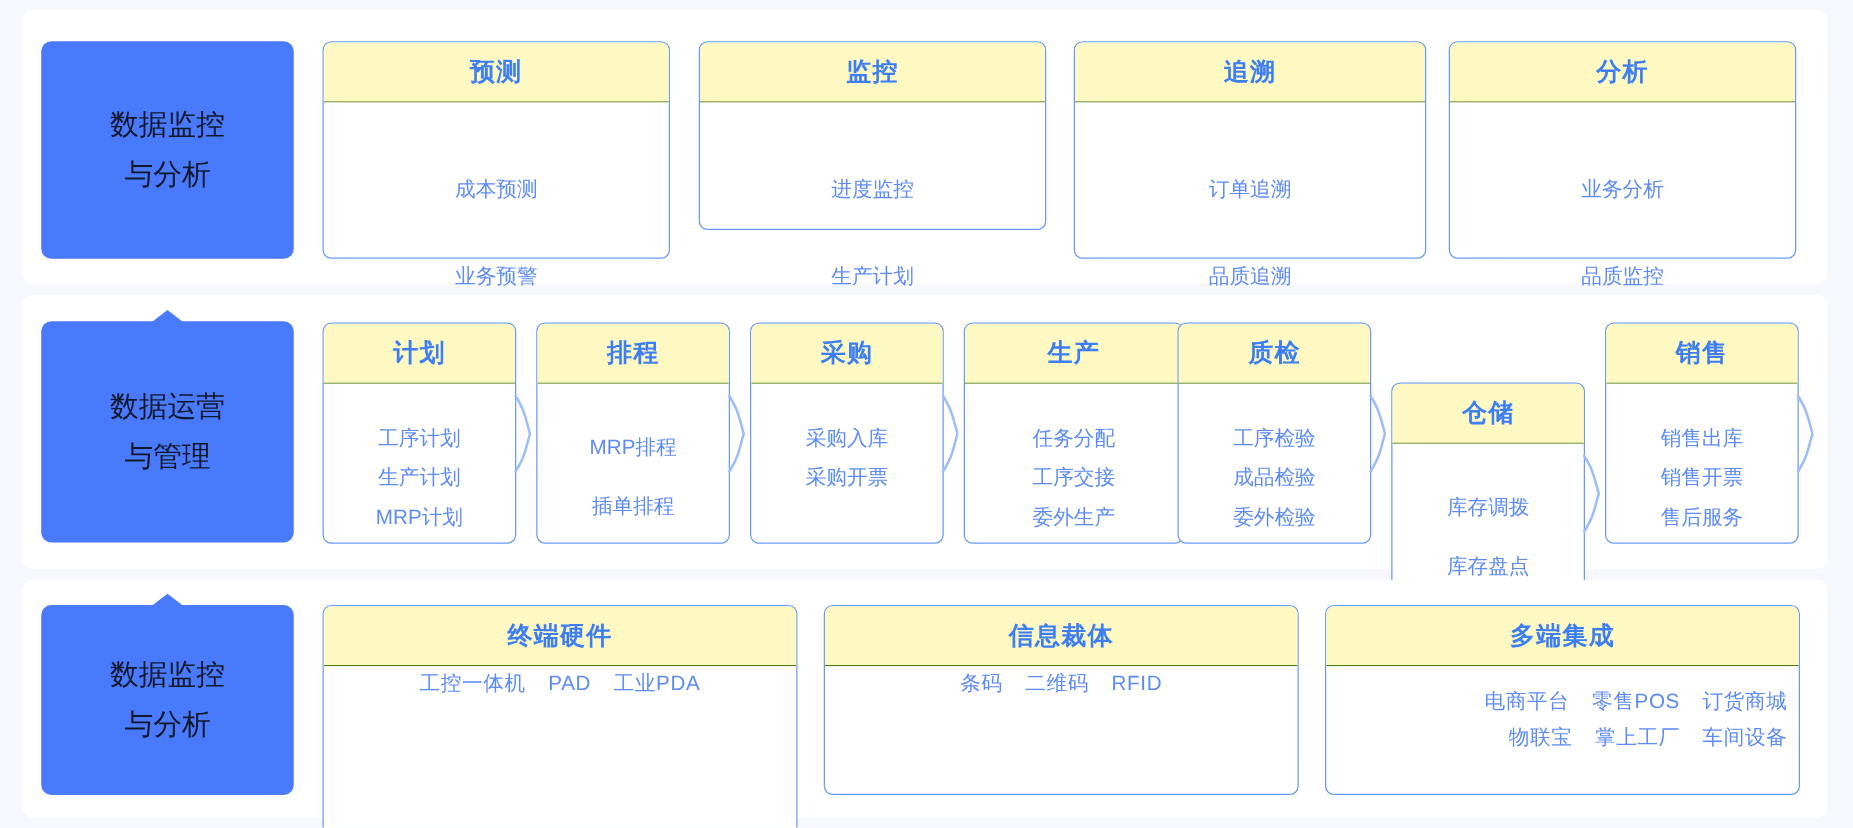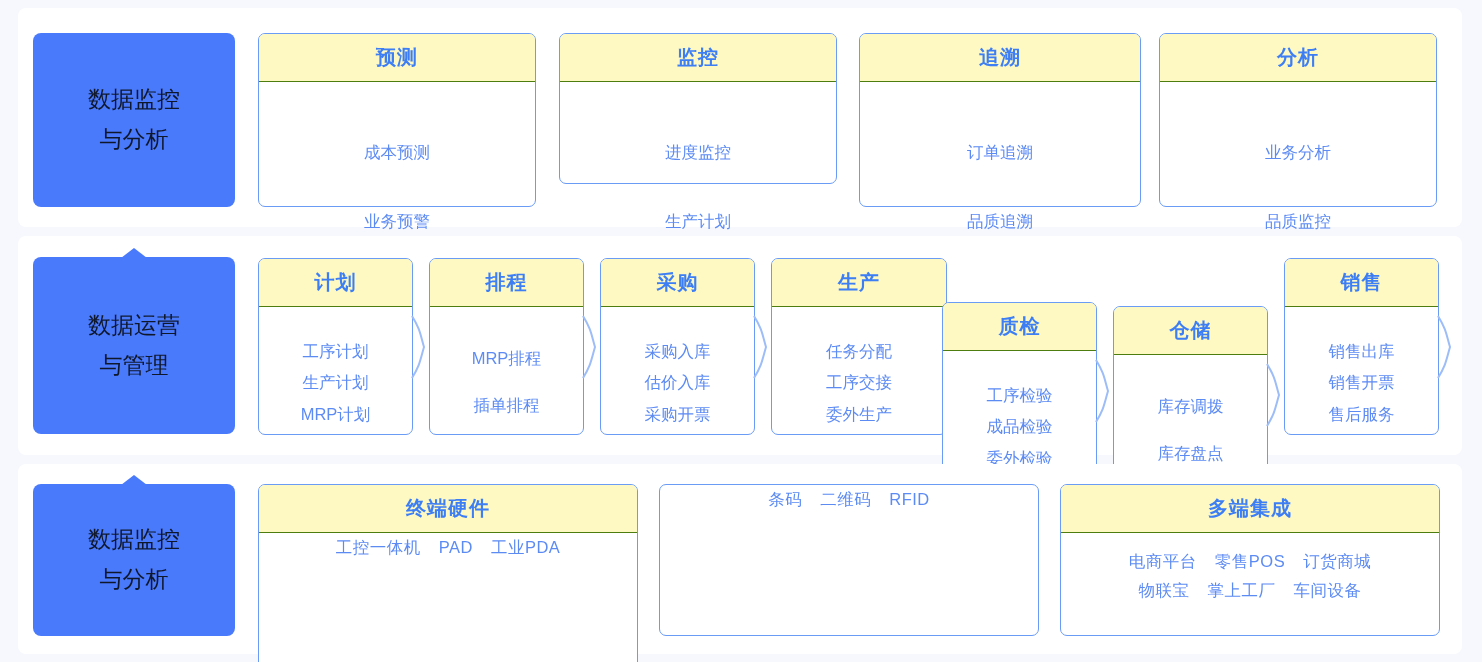--- a/index.html
+++ b/index.html
@@ -202,21 +202,20 @@
         <svg width="14" height="64" viewBox="0 0 14 64">
             <path d="M1 1 C 9 14, 9 18, 13 32 C 9 46, 9 50, 1 63" fill="none" stroke="#9dbdf8" stroke-width="2"></path>
           </svg>
       </div>
     </div>
 
     <div class="card row1" style="left:582px; top:22px; width:155px; height:177px;">
       <div class="card-head">采购</div>
       <div class="card-body">
         <div class="it">采购入库</div>
-        <div class="it">估价入库</div>
         <div class="it">采购开票</div>
       </div>
       <div class="chev">
         <svg width="14" height="64" viewBox="0 0 14 64">
             <path d="M1 1 C 9 14, 9 18, 13 32 C 9 46, 9 50, 1 63" fill="none" stroke="#9dbdf8" stroke-width="2"></path>
           </svg>
       </div>
     </div>
 
     <div class="card row1" style="left:753px; top:22px; width:176px; height:177px;">
@@ -226,21 +225,21 @@
         <div class="it">工序交接</div>
         <div class="it">委外生产</div>
       </div>
       <div class="chev">
         <svg width="14" height="64" viewBox="0 0 14 64">
             <path d="M1 1 C 9 14, 9 18, 13 32 C 9 46, 9 50, 1 63" fill="none" stroke="#9dbdf8" stroke-width="2"></path>
           </svg>
       </div>
     </div>
 
-    <div class="card row1" style="left:924px; top:22px; width:155px; height:177px;margin-top:44px;">
+    <div class="card row1" style="left:924px; top:22px; width:155px; height:177px;">
       <div class="card-head">质检</div>
       <div class="card-body">
         <div class="it">工序检验</div>
         <div class="it">成品检验</div>
         <div class="it">委外检验</div>
       </div>
       <div class="chev">
         <svg width="14" height="64" viewBox="0 0 14 64">
             <path d="M1 1 C 9 14, 9 18, 13 32 C 9 46, 9 50, 1 63" fill="none" stroke="#9dbdf8" stroke-width="2"></path>
           </svg>
@@ -285,30 +284,31 @@
     <div class="card row2" style="left:240px; top:20px; width:380px; height:192px;">
       <div class="card-head">终端硬件</div>
       <div class="card-body">
         <div class="it">
           <span>工控一体机</span><span>PAD</span><span>工业PDA</span>
         </div>
       </div>
     </div>
 
     <div class="card row2" style="left:641px; top:20px; width:380px; height:152px;">
+      <div class="card-head">信息裁体</div>
       <div class="card-body">
         <div class="it">
           <span>条码</span><span>二维码</span><span>RFID</span>
         </div>
       </div>
     </div>
 
     <div class="card row2" style="left:1042px; top:20px; width:380px; height:152px;">
       <div class="card-head">多端集成</div>
-      <div class="card-body" style="padding-top:14px;">
+      <div class="card-body" style="padding-top:14px;text-align:right;">
         <div class="it">
           <span>电商平台</span><span>零售POS</span><span>订货商城</span>
         </div>
         <div class="it">
           <span>物联宝</span><span>掌上工厂</span><span>车间设备</span>
         </div>
       </div>
     </div>
   </div>
 

